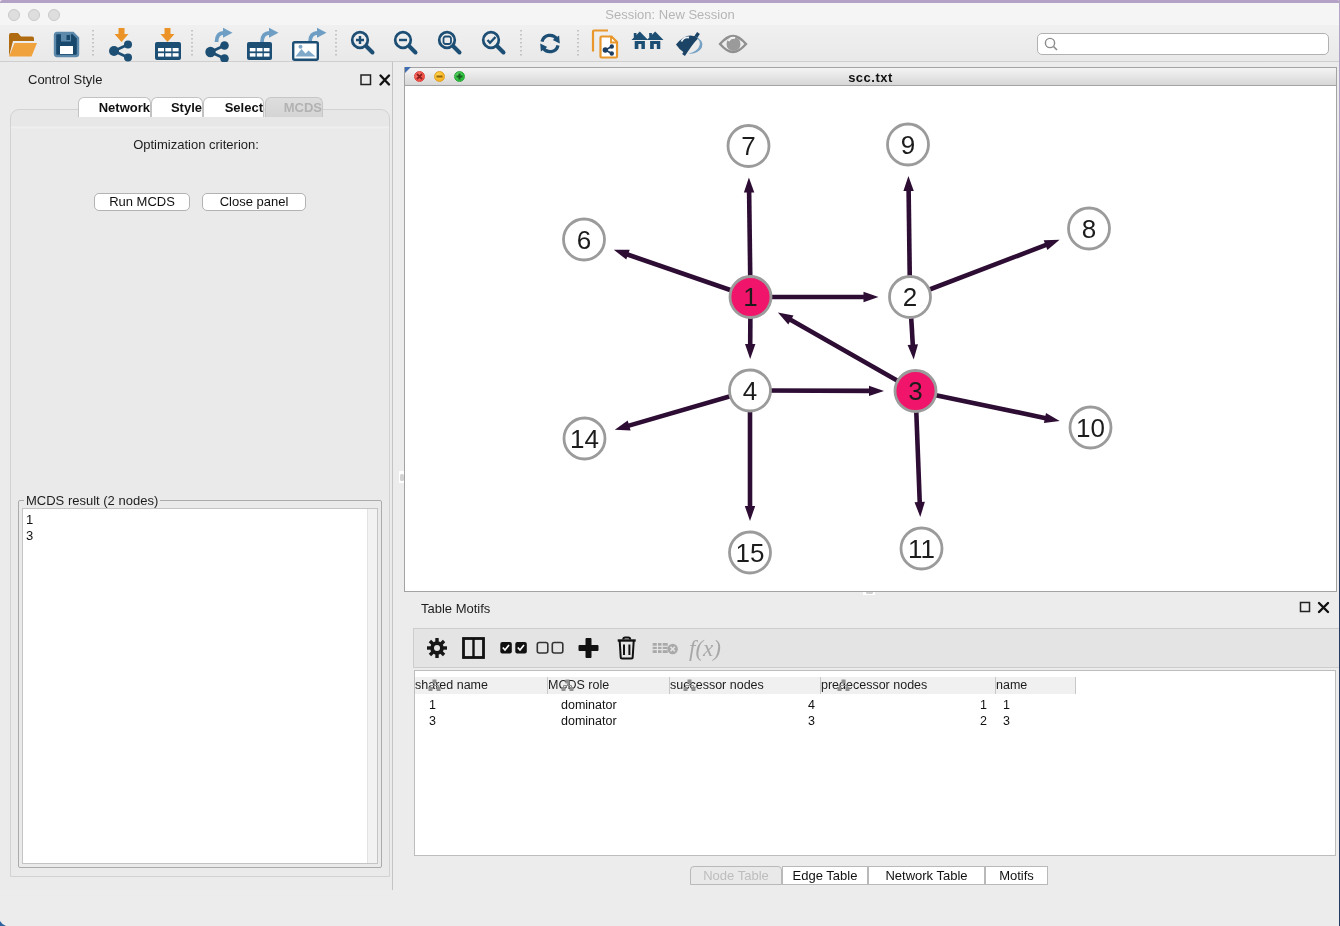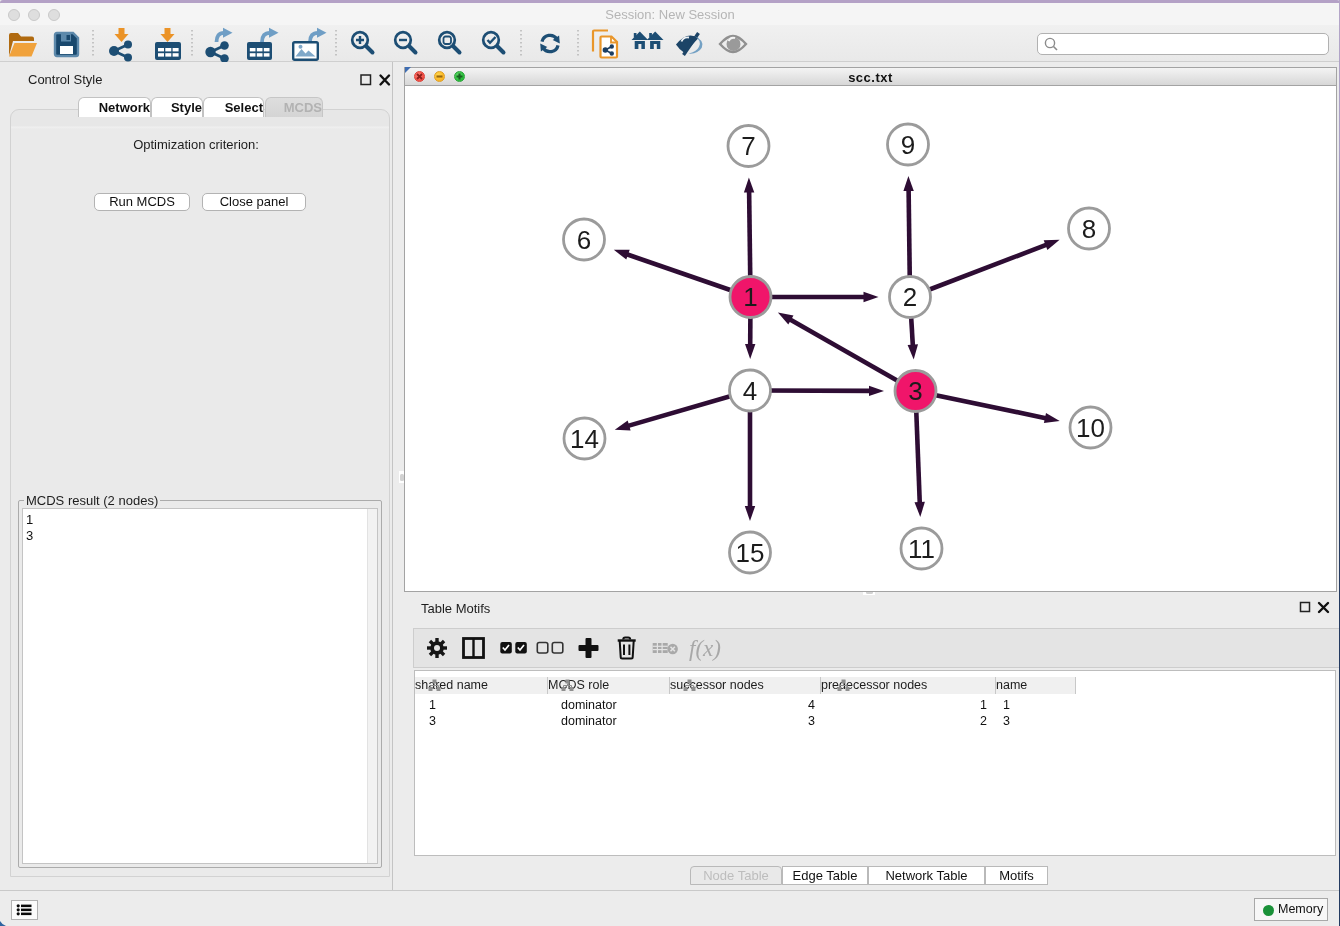--- a/index.html
+++ b/index.html
@@ -456,30 +456,17 @@
       <span class="tc num" style="left:255px;width:145px">3</span>
       <span class="tc num" style="left:406px;width:166px">2</span>
       <span class="tc" style="left:588px">3</span>
     </div>
   </div>
 </div>
 <div class="btab sel" style="left:690px;width:92px">Node Table</div>
 <div class="btab" style="left:782px;width:86px">Edge Table</div>
 <div class="btab" style="left:868px;width:117px">Network Table</div>
 <div class="btab" style="left:985px;width:63px">Motifs</div>
-<div id="statusbar">
-  <div id="listbtn">
-    <svg width="25" height="18" viewBox="0 0 25 18">
-      <circle cx="6.2" cy="4.8" r="1.6" fill="#0a0a0a"></circle>
-          <rect x="9" y="3.6" width="10.5" height="2.5" fill="#0a0a0a"></rect>
-      <circle cx="6.2" cy="8.8" r="1.6" fill="#0a0a0a"></circle>
-          <rect x="9" y="7.6" width="10.5" height="2.5" fill="#0a0a0a"></rect>
-      <circle cx="6.2" cy="12.8" r="1.6" fill="#0a0a0a"></circle>
-          <rect x="9" y="11.6" width="10.5" height="2.5" fill="#0a0a0a"></rect>
-    </svg>
-  </div>
-  <div id="membtn"><span id="memdot"></span>Memory</div>
-</div>
 <svg class="abs" style="left:0;top:920px" width="6" height="6" viewBox="0 0 6 6">
       <path d="M0 6 L0 1 Q2 4.5 6 6 Z" fill="#2f64a0"></path>
     </svg>
 <div class="abs" style="left:1338.5px;top:0;width:1.5px;height:926px;background:linear-gradient(180deg,#b5a6c8 0px,#a89fc6 150px,#6f6f9d 250px,#333f6b 330px,#243a60 420px,#233a61 926px)"></div>
 </div>
 
 </body></html>

